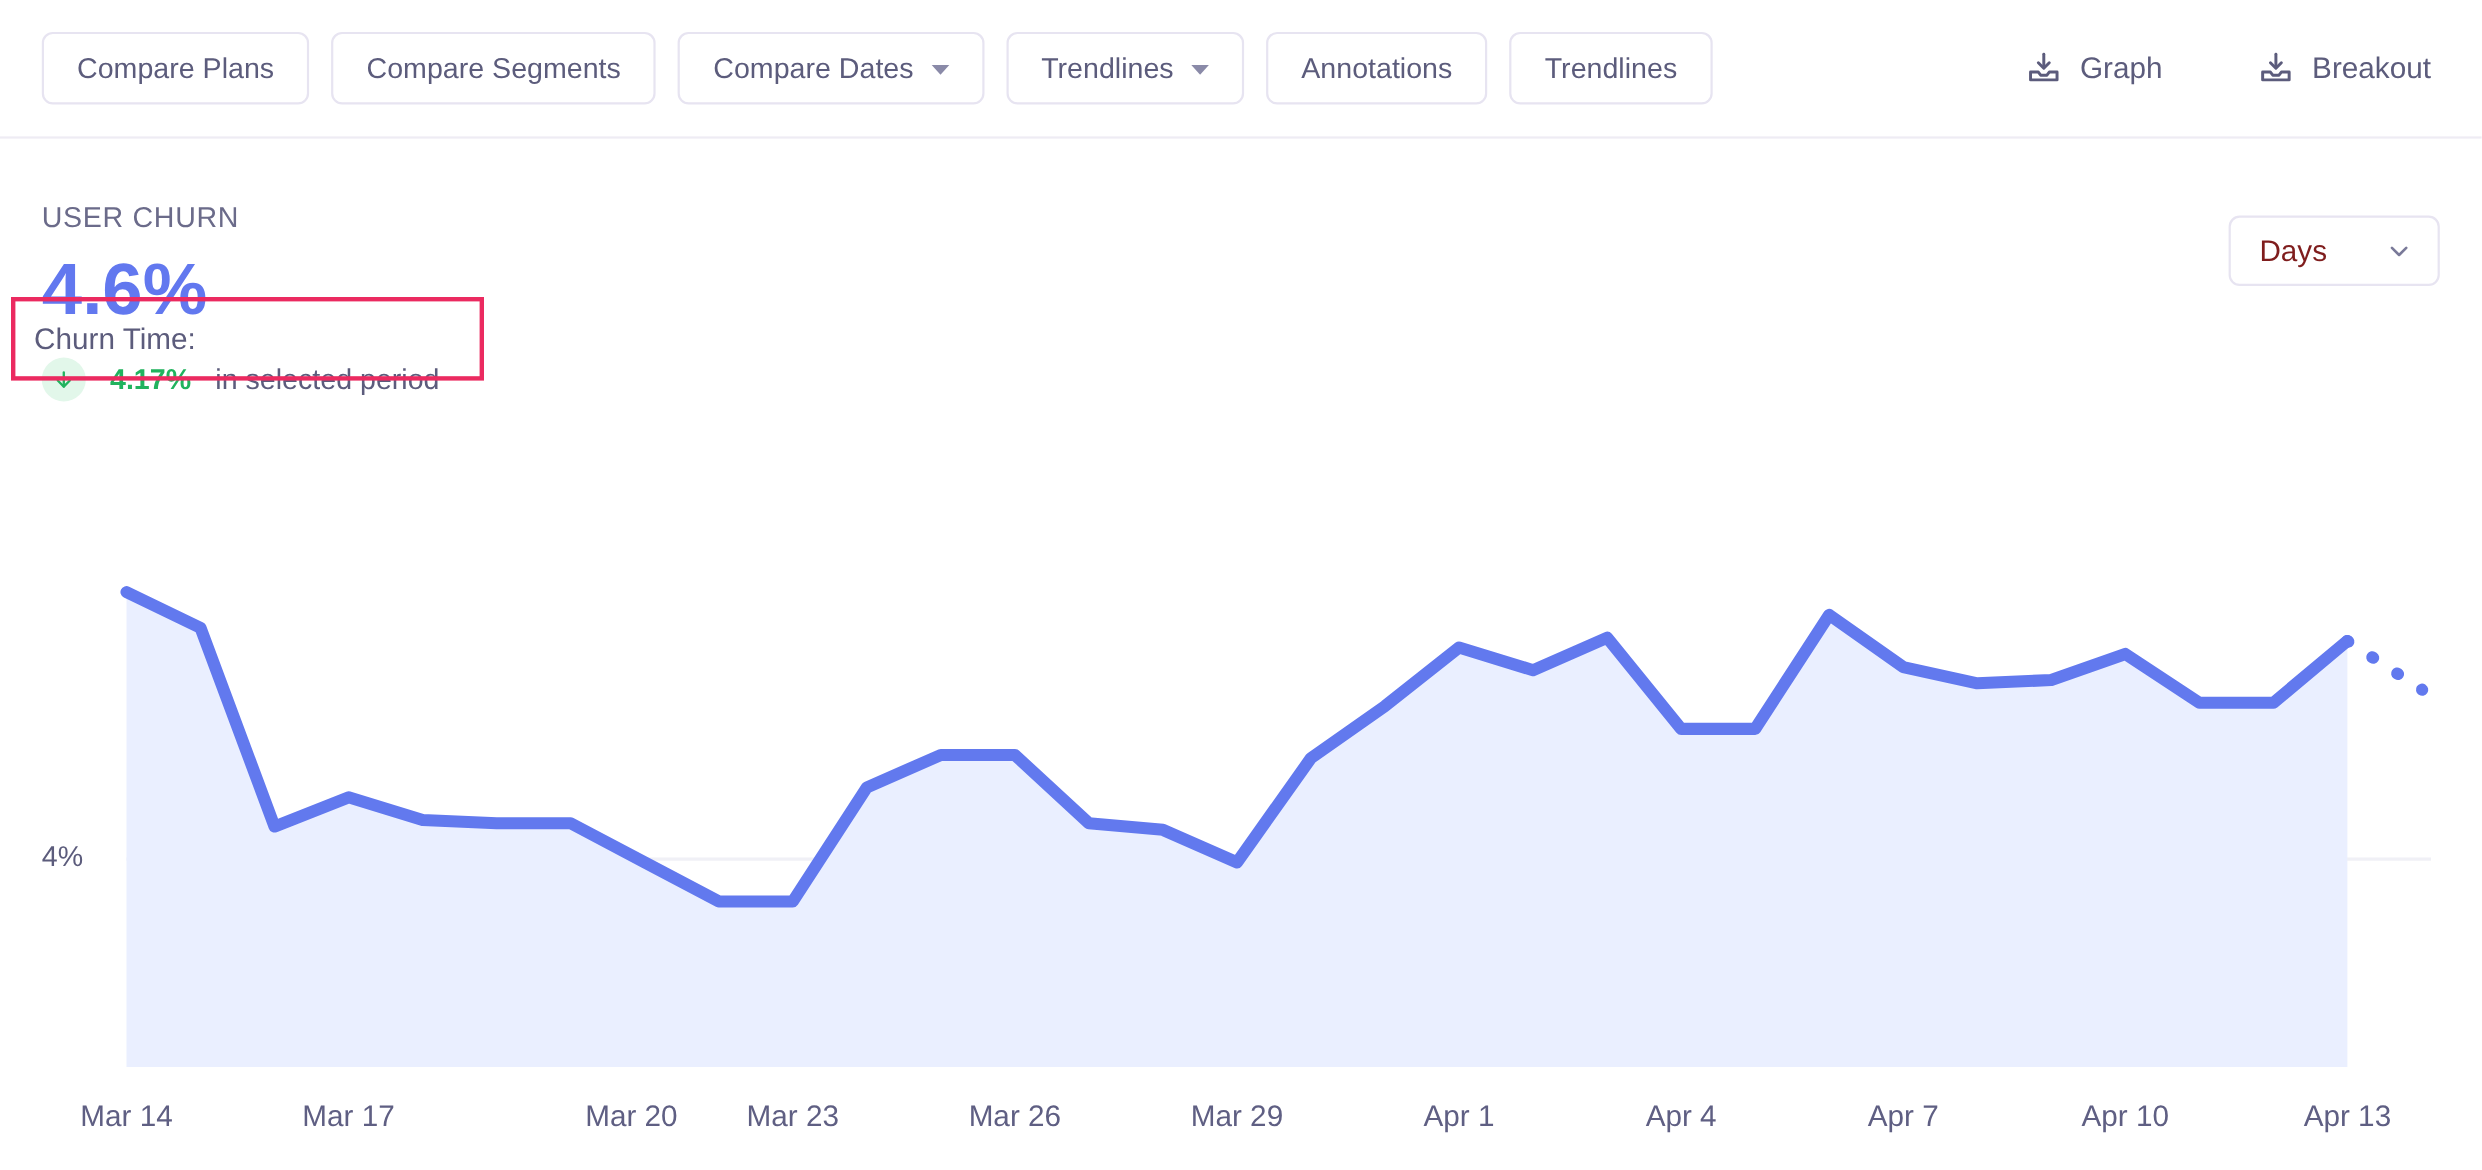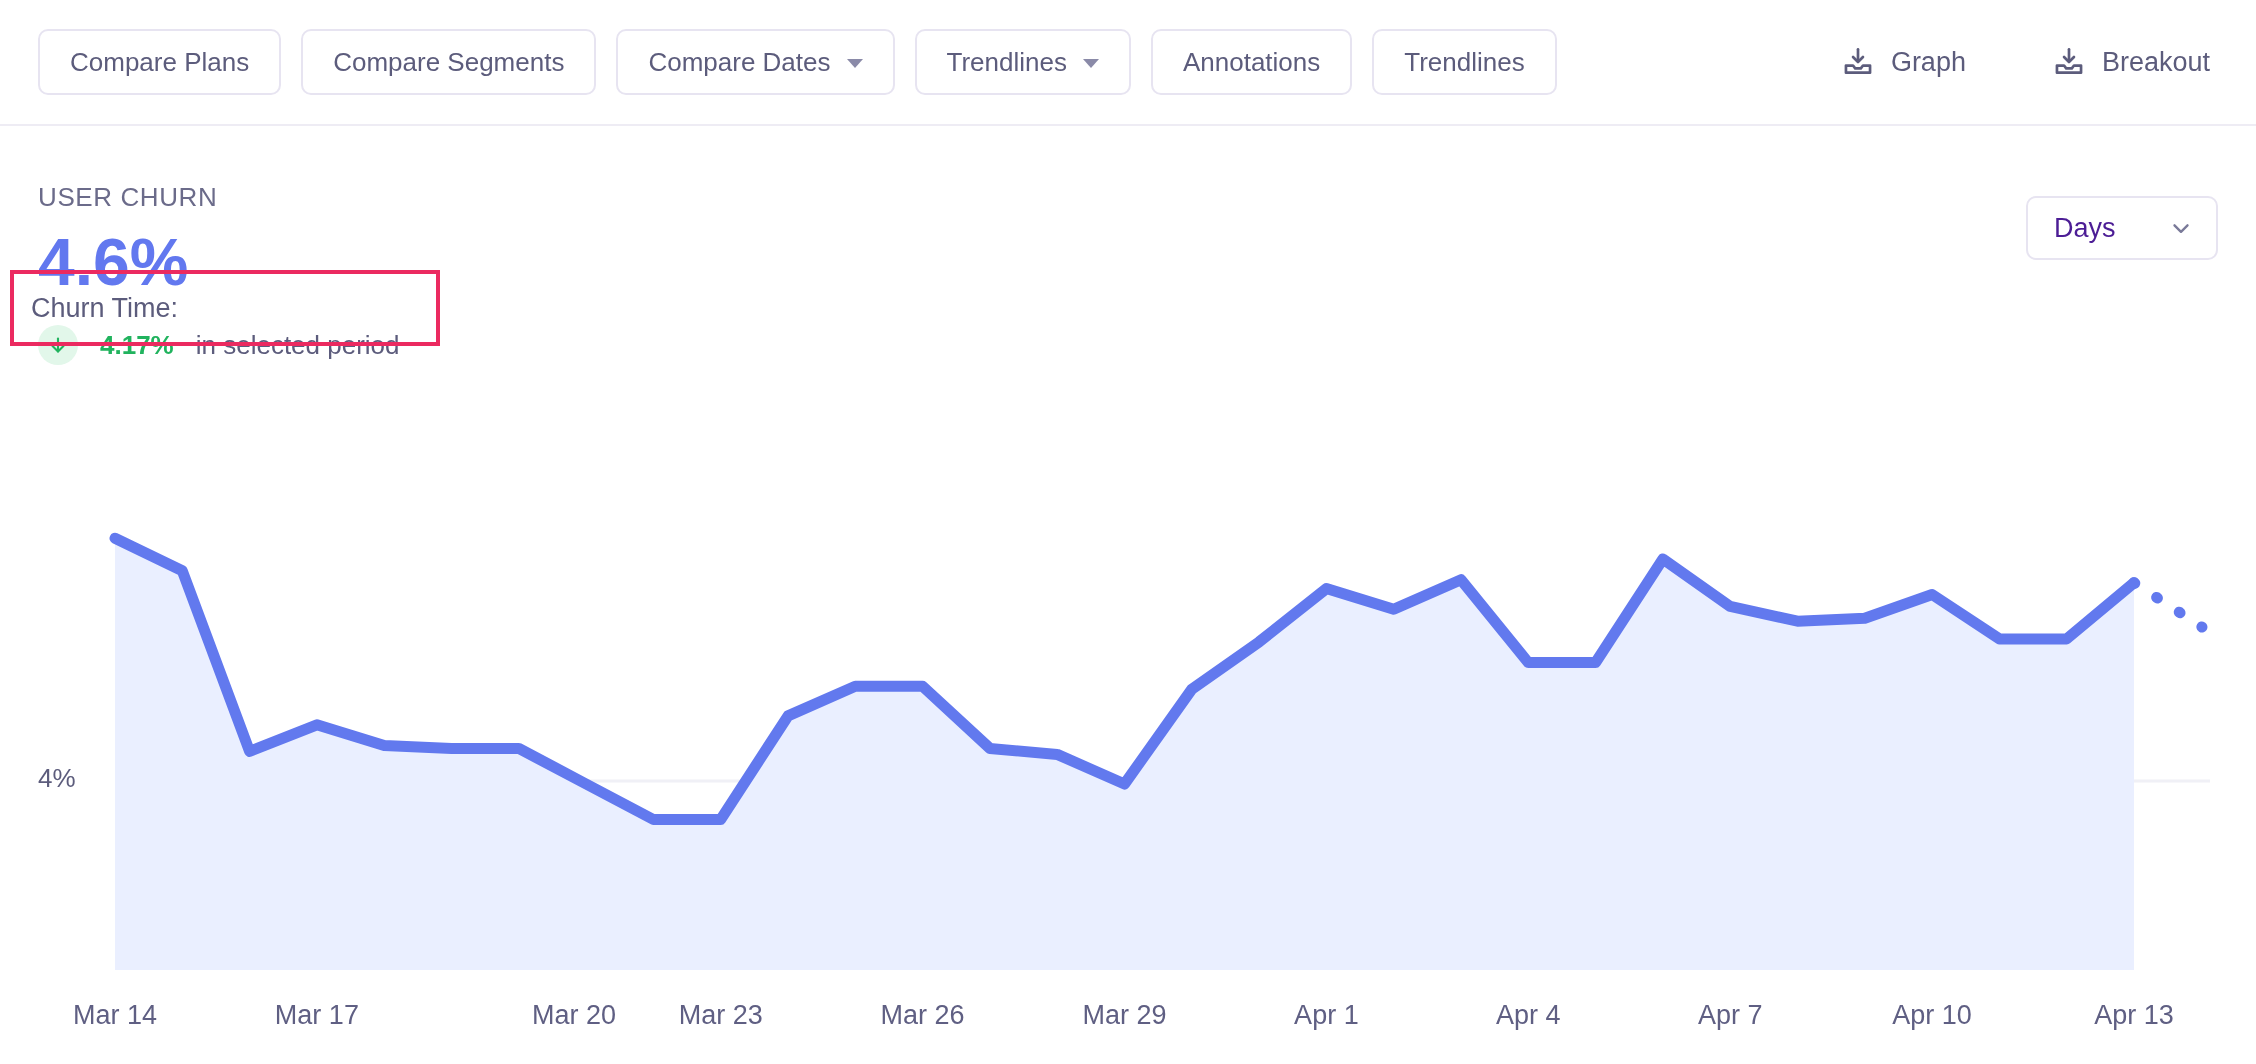--- a/index.html
+++ b/index.html
@@ -91,21 +91,21 @@
   
   .days-select{
     position:absolute; right:38px; top:196px;
     box-sizing:border-box;
     width:192px; height:64px;
     border:2px solid #e7e4f1;
     border-radius:10px;
     background:#fff;
     display:flex; align-items:center; justify-content:space-between;
     padding:0 22px 0 26px;
-    font-size:27px; color:#4c1d95;
+    font-size:27px; color:#7f1d1d;
     cursor:pointer;
   }
 
   
   .chart-wrap{
     position:absolute; left:0; top:470px; width:2256px; height:520px;
   }
   .chart-svg{display:block;}
   .ylabel{
     position:absolute; left:38px; top:763px;

